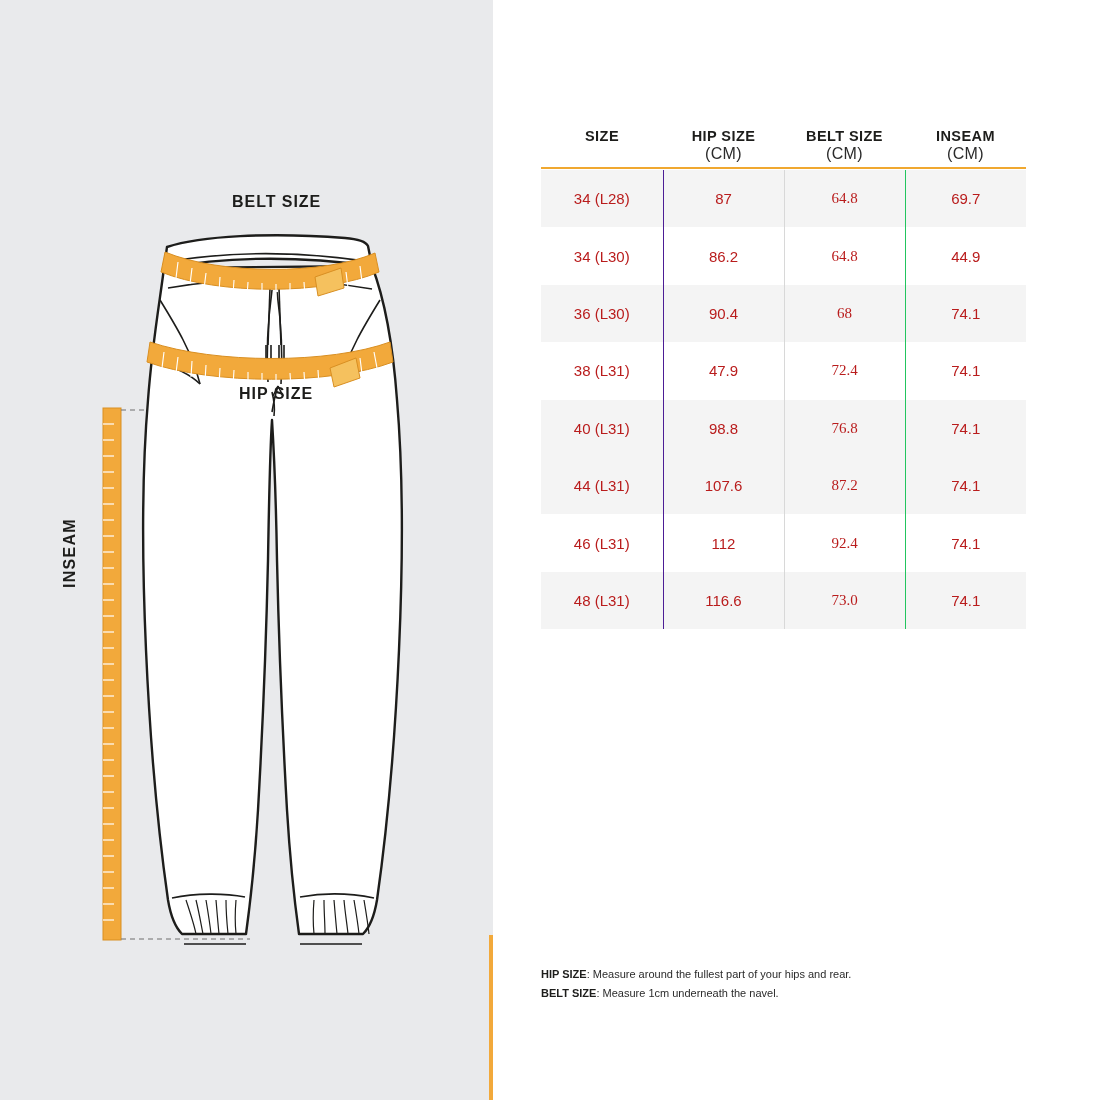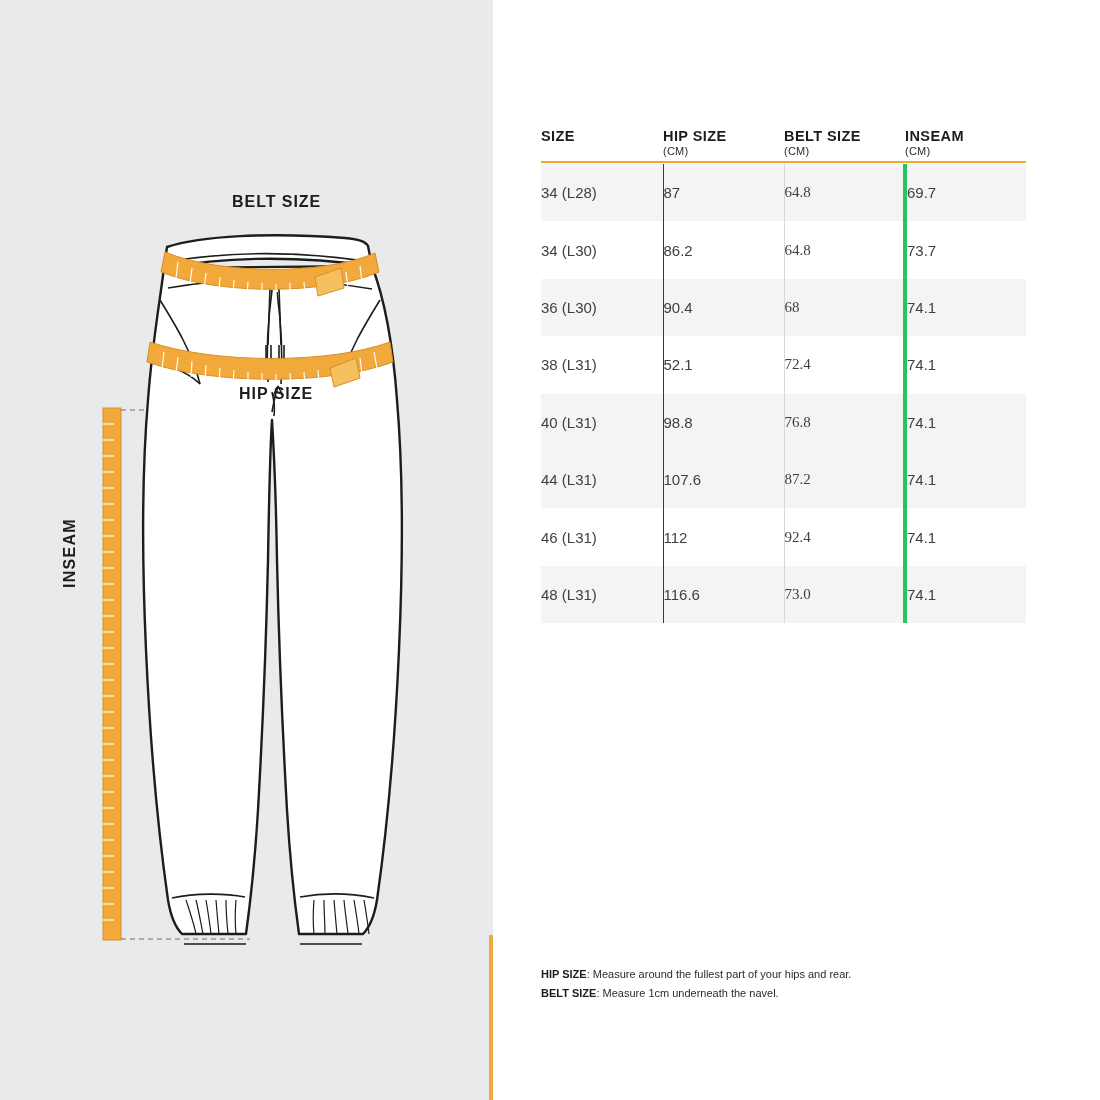--- a/index.html
+++ b/index.html
@@ -74,53 +74,53 @@
     top: 128px;
     width: 485px;
     border-collapse: collapse;
   }
   #size-table th {
     font-size: 14.5px;
     font-weight: bold;
     color: #1d1d1b;
     letter-spacing: 0.03em;
     padding: 0 0 4px 0;
-    text-align: left;
+    text-align: center;
     vertical-align: top;
   }
   #size-table th .unit {
     display: block;
-    font-size: 11px;
+    font-size: 16px;
     font-weight: normal;
     letter-spacing: 0.02em;
     color: #2b2b2b;
     margin-top: 1px;
   }
   #size-table thead tr.head-rule th {
     padding: 0;
     height: 3px;
   }
   .rule-line {
     display: block;
     height: 2px;
     background: #f0a830;
     width: 100%;
   }
   #size-table td {
     font-size: 15px;
-    color: #404040;
-    text-align: left;
+    color: #b91c1c;
+    text-align: center;
     height: 57.4px;
     padding: 0;
   }
   #size-table tbody tr.alt td { background: #f4f4f4; }
   #size-table td.c-size { width: 122px; }
   #size-table td.c-hip  { width: 121px; border-left: 1px solid #4c1d95; }
   #size-table td.c-belt { width: 121px; border-left: 1px solid #d8d8d8; font-family: Liberation Serif, serif; }
-  #size-table td.c-ins  { width: 121px; border-left: 4px solid #22c55e; margin-top: 44px; }
+  #size-table td.c-ins  { width: 121px; border-left: 1px solid #22c55e; margin-top: 44px; }
   #size-table th.c-size { width: 122px; }
   #size-table th.c-hip, #size-table th.c-belt, #size-table th.c-ins { width: 121px; }
 
   #notes {
     position: absolute;
     left: 48px;
     top: 965px;
     width: 530px;
     font-size: 11px;
     line-height: 1.75;
@@ -334,31 +334,31 @@
         <tr class="alt">
           <td class="c-size">34 (L28)</td>
           <td class="c-hip">87</td>
           <td class="c-belt">64.8</td>
           <td class="c-ins">69.7</td>
         </tr>
         <tr>
           <td class="c-size">34 (L30)</td>
           <td class="c-hip">86.2</td>
           <td class="c-belt">64.8</td>
-          <td class="c-ins">73.7</td>
+          <td class="c-ins">44.9</td>
         </tr>
         <tr class="alt">
           <td class="c-size">36 (L30)</td>
           <td class="c-hip">90.4</td>
           <td class="c-belt">68</td>
           <td class="c-ins">74.1</td>
         </tr>
         <tr>
           <td class="c-size">38 (L31)</td>
-          <td class="c-hip">52.1</td>
+          <td class="c-hip">47.9</td>
           <td class="c-belt">72.4</td>
           <td class="c-ins">74.1</td>
         </tr>
         <tr class="alt">
           <td class="c-size">40 (L31)</td>
           <td class="c-hip">98.8</td>
           <td class="c-belt">76.8</td>
           <td class="c-ins">74.1</td>
         </tr>
         <tr class="alt">

